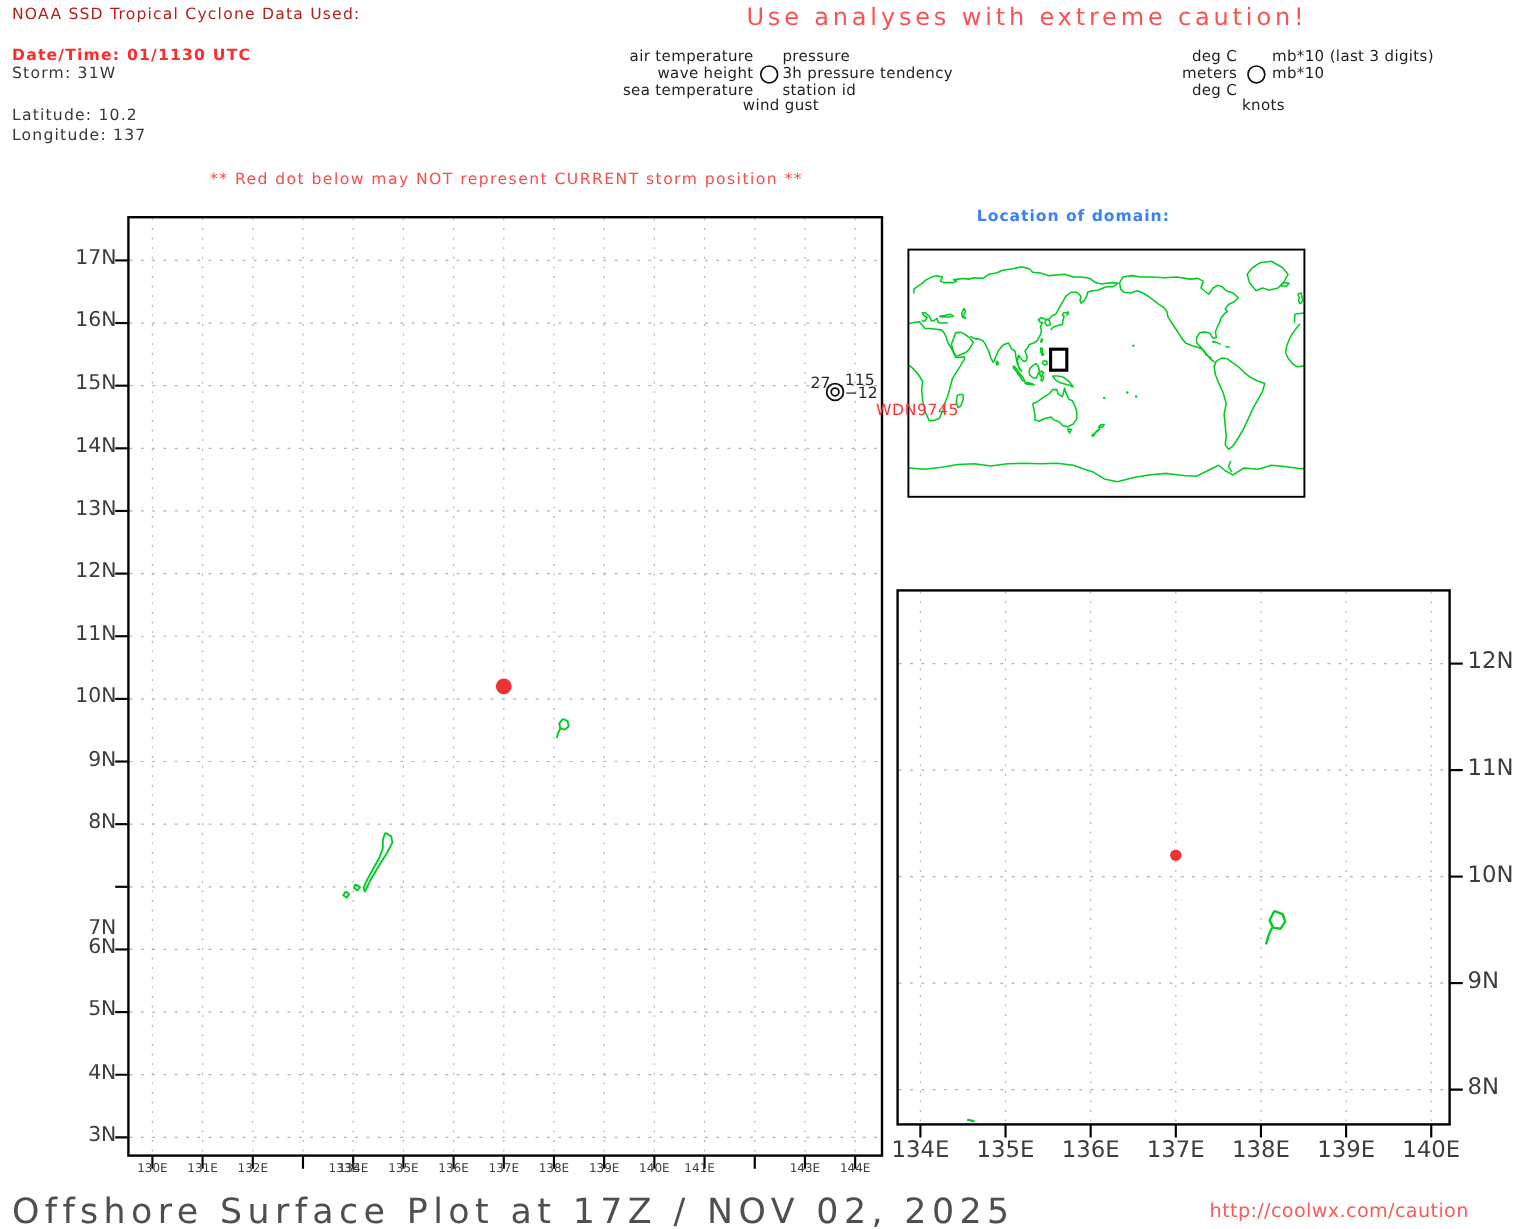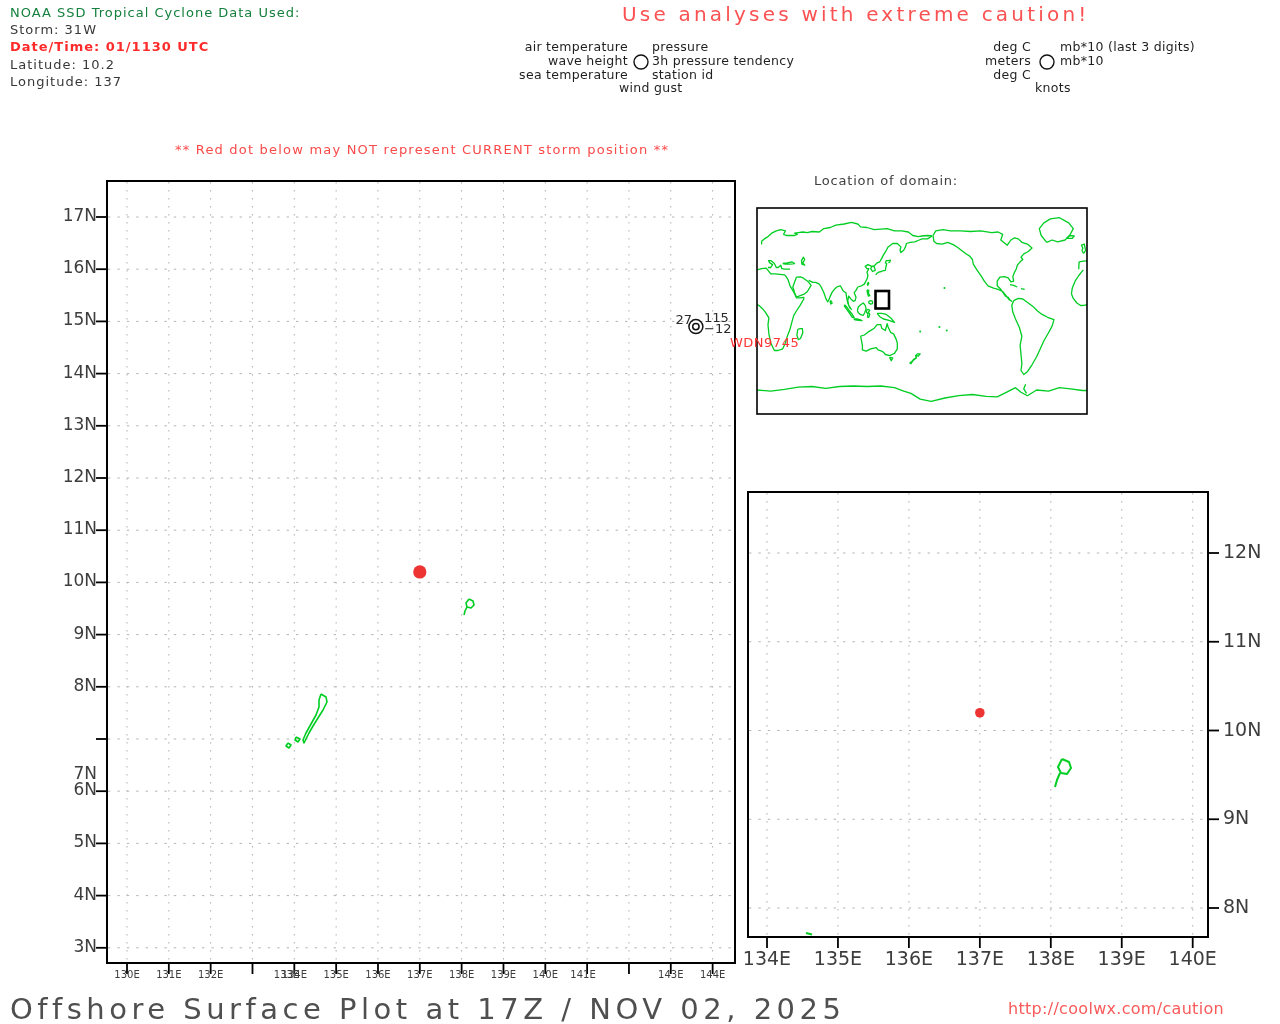--- a/index.html
+++ b/index.html
@@ -1,26 +1,26 @@
 <!DOCTYPE html>
 <html><head>
 <meta charset="utf-8">
 <style>
   html,body{margin:0;padding:0;}
   body{width:1280px;height:1024px;position:relative;overflow:hidden;background:#ffffff;
        font-family:"DejaVu Sans","Liberation Sans",sans-serif;}
   .t{position:absolute;white-space:nowrap;line-height:1.15;}
-  .hdr{font-size:13px;letter-spacing:1px;color:#383838;}
-  .hdr-red{font-size:13px;letter-spacing:1px;color:#15803d;}
+  .hdr{font-size:13px;letter-spacing:1px;color:#383838;margin-top:32px;}
+  .hdr-red{font-size:13px;letter-spacing:1px;color:#b91c1c;}
   .hdr-bold-red{font-size:13px;letter-spacing:1px;color:#ff2b2b;font-weight:bold;}
   .caution{font-size:20px;letter-spacing:3.2px;color:#fa5252;}
   .leg{font-size:12.5px;letter-spacing:0.3px;color:#1f1f1f;}
   .leg-l{text-align:right;}
   .warn{font-size:13px;letter-spacing:1.2px;color:#fa4a4a;}
-  .dom-title{font-size:13px;letter-spacing:0.8px;color:#404040;}
+  .dom-title{font-size:13px;letter-spacing:0.8px;color:#3b82f6;font-weight:bold;}
   .stn{font-size:13px;color:#2a2a2a;}
   .stn-id{font-size:13px;letter-spacing:0.5px;color:#ff3333;}
   .ax-mx{font-size:10px;color:#3d3d3d;width:60px;text-align:center;}
   .ax-my{font-size:17px;color:#3d3d3d;width:48px;text-align:right;}
   .ax-ix{font-size:19px;color:#3d3d3d;width:72px;text-align:center;}
   .ax-iy{font-size:19px;color:#3d3d3d;}
   .foot-title{font-size:29px;letter-spacing:4.5px;color:#4f4f4f;}
   .foot-url{font-size:16px;letter-spacing:0.3px;color:#fa5a5a;}
   svg{position:absolute;left:0;top:0;}
 </style>

